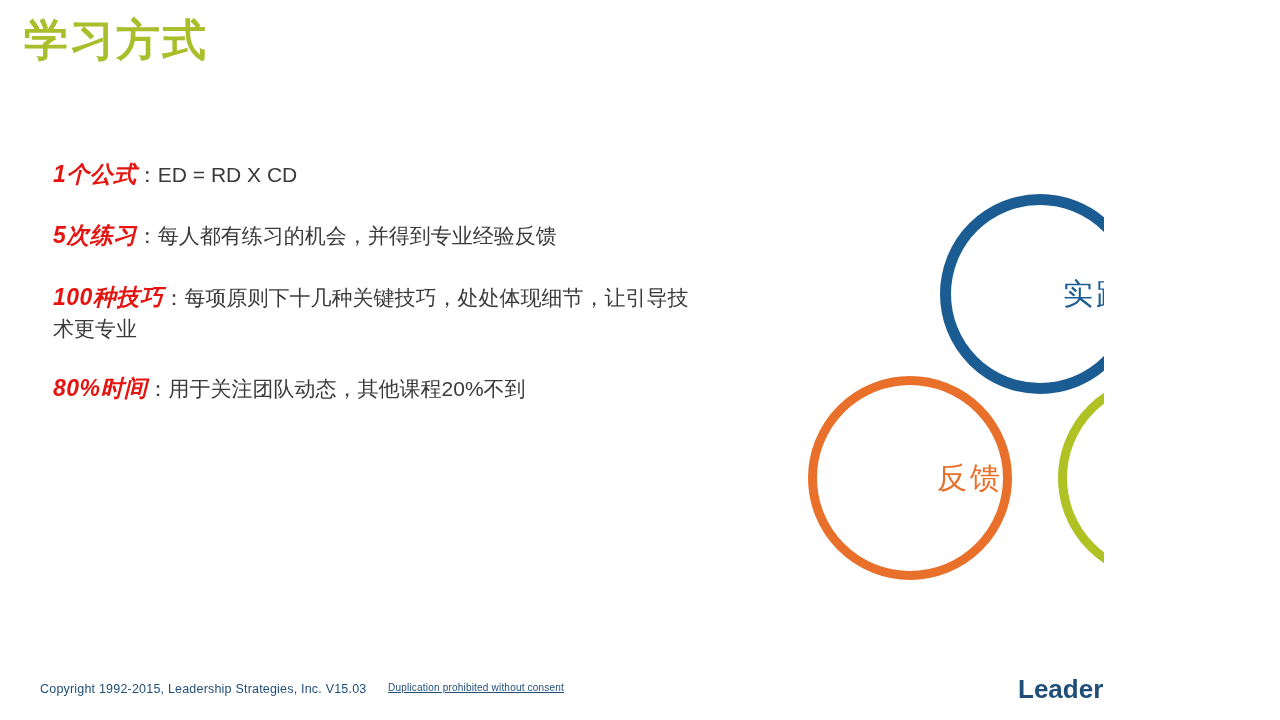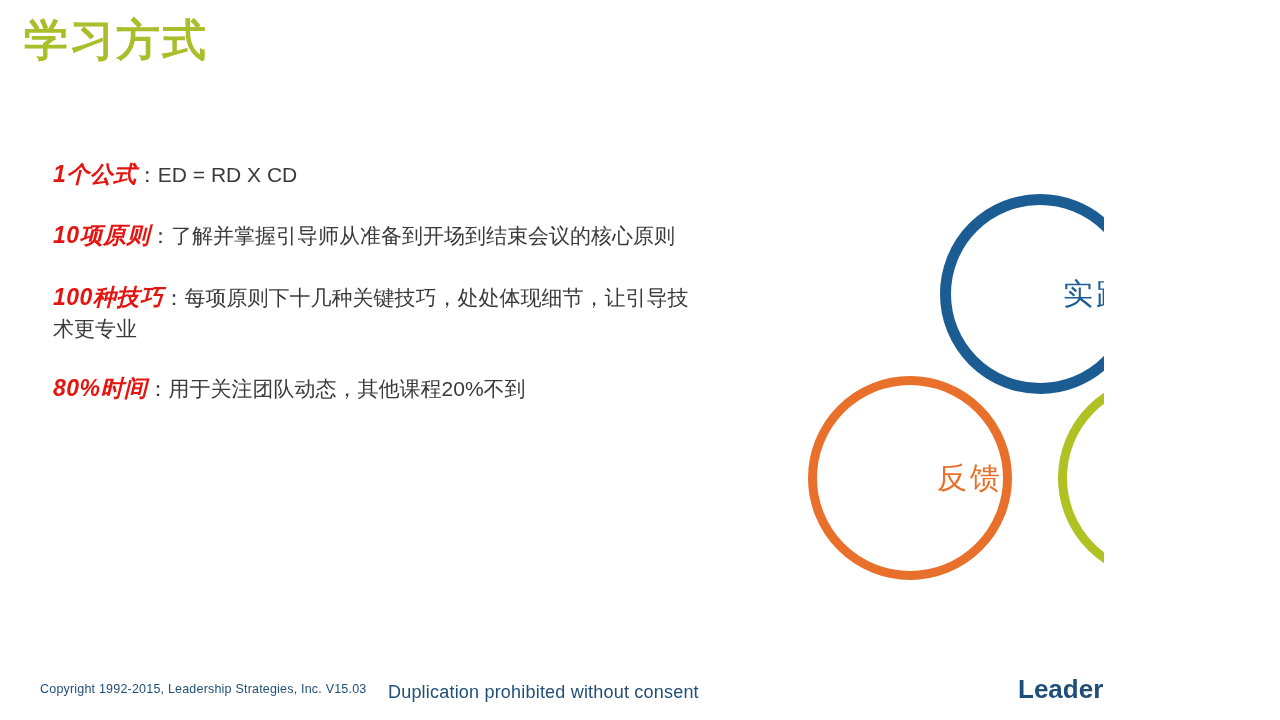--- a/index.html
+++ b/index.html
@@ -122,24 +122,25 @@
     font-size: 12.5px;
     color: #1F4E79;
     white-space: nowrap;
     letter-spacing: 0.2px;
     text-align: right;
   }
   #footer-duplication {
     position: absolute;
     left: 388px;
     top: 682px;
-    font-size: 18px;
+    font-size: 10px;
     color: #1F4E79;
     white-space: nowrap;
     letter-spacing: 0.2px;
+    text-decoration: underline;
   }
   #ls-logo {
     position: absolute;
     left: 1018px;
     top: 666px;
     width: 254px;
     height: 48px;
   }
 </style>
 </head>
@@ -163,24 +164,24 @@
       <text x="47" y="50" font-family="'Liberation Sans', sans-serif" font-size="6" fill="#555555" letter-spacing="3.1">GENECHAIN</text>
     </svg>
   </div>
 
   <div id="bullet-list">
 
     <div class="bullet-row">
       <span class="bullet-label">1个公式</span><span class="bullet-sep">：</span><span class="bullet-text">ED = RD X CD</span>
     </div>
 
-
     <div class="bullet-row">
-      <span class="bullet-label">10项原则</span><span class="bullet-sep">：</span><span class="bullet-text">了解并掌握引导师从准备到开场到结束会议的核心原则</span>
-    </div>
+      <span class="bullet-label">5次练习</span><span class="bullet-sep">：</span><span class="bullet-text">每人都有练习的机会，并得到专业经验反馈</span>
+    </div>
+
 
     <div class="bullet-row wrap">
       <span class="bullet-label">100种技巧</span><span class="bullet-sep">：</span><span class="bullet-text">每项原则下十几种关键技巧，处处体现细节，让引导技</span><br>
       <span class="bullet-text" style="margin-left:0;">术更专业</span>
     </div>
 
     <div class="bullet-row">
       <span class="bullet-label">80%时间</span><span class="bullet-sep">：</span><span class="bullet-text">用于关注团队动态，其他课程20%不到</span>
     </div>
 

